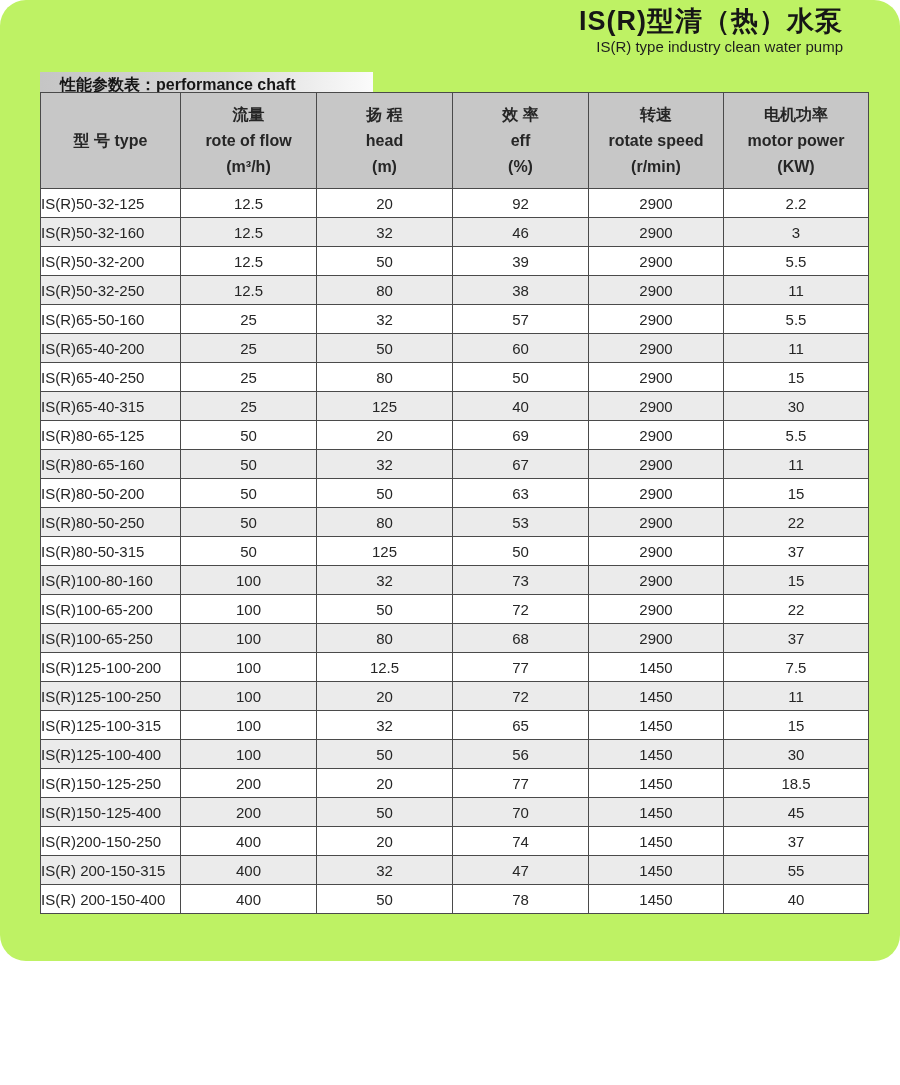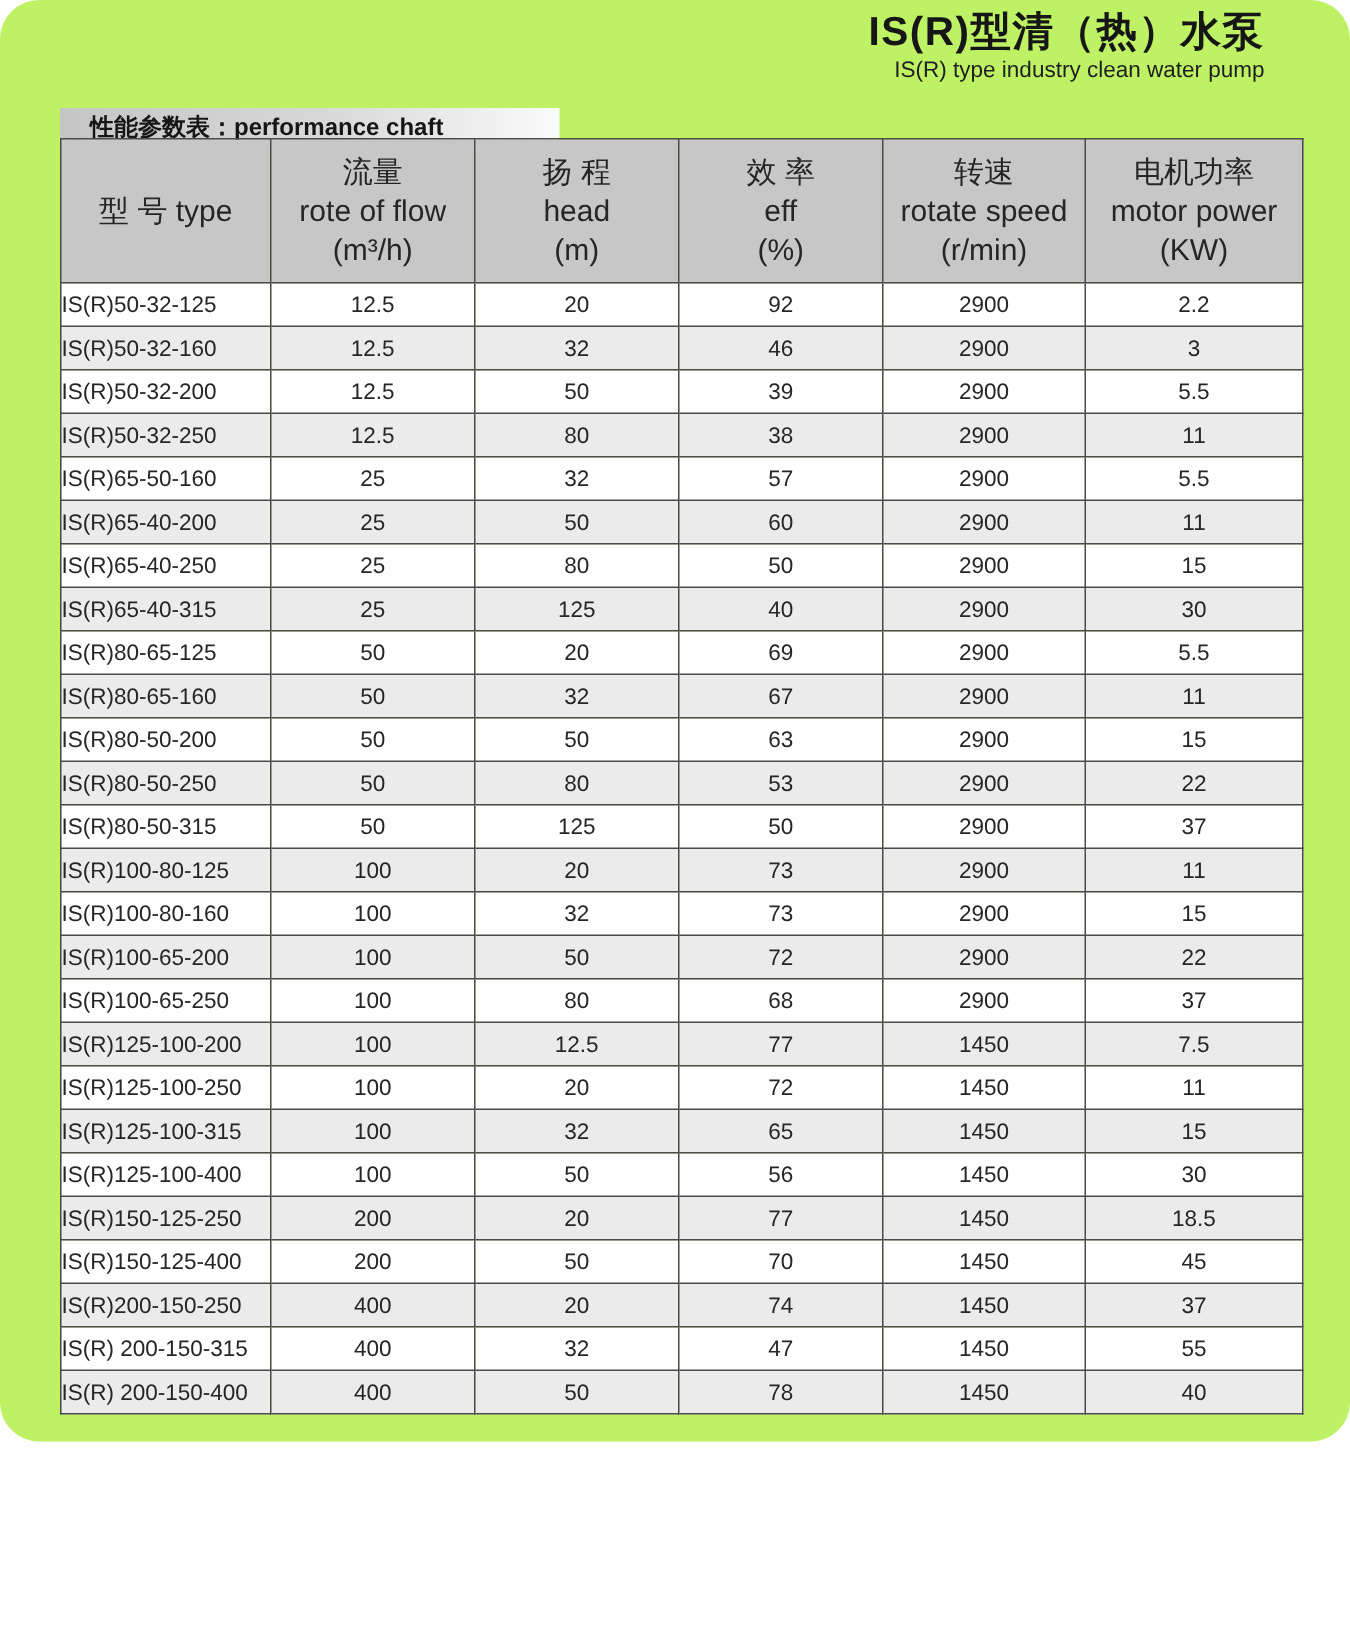--- a/index.html
+++ b/index.html
@@ -27,22 +27,22 @@
   .section-label { font-size:16px; font-weight:bold; color:#161616; }
 
   
   table.perf-table {
     position:absolute; left:40px; top:92px; width:828px;
     border-collapse:collapse; table-layout:fixed;
     border:1px solid #4a4a4a;
   }
   .perf-table th, .perf-table td { border:1px solid #4a4a4a; }
   .perf-table thead th {
-    background:#c7c7c7; height:96px; font-weight:normal;
-    font-size:20px; color:#262626; vertical-align:middle;
+    background:#c7c7c7; height:96px; font-weight:bold;
+    font-size:16px; color:#262626; vertical-align:middle;
   }
   .perf-table thead th div { line-height:26px; }
   .perf-table tbody td {
     height:29px; font-size:15px; color:#262626;
     text-align:center; vertical-align:middle; background:#ffffff;
   }
   .perf-table tbody td:first-child { text-align:left; }
   .perf-table tbody tr:nth-child(even) td { background:#ebebeb; }
 </style>
 </head>
@@ -199,28 +199,20 @@
         </tr>
         <tr>
           <td>IS(R)80-50-315</td>
           <td>50</td>
           <td>125</td>
           <td>50</td>
           <td>2900</td>
           <td>37</td>
         </tr>
         <tr>
-          <td>IS(R)100-80-125</td>
-          <td>100</td>
-          <td>20</td>
-          <td>73</td>
-          <td>2900</td>
-          <td>11</td>
-        </tr>
-        <tr>
           <td>IS(R)100-80-160</td>
           <td>100</td>
           <td>32</td>
           <td>73</td>
           <td>2900</td>
           <td>15</td>
         </tr>
         <tr>
           <td>IS(R)100-65-200</td>
           <td>100</td>

